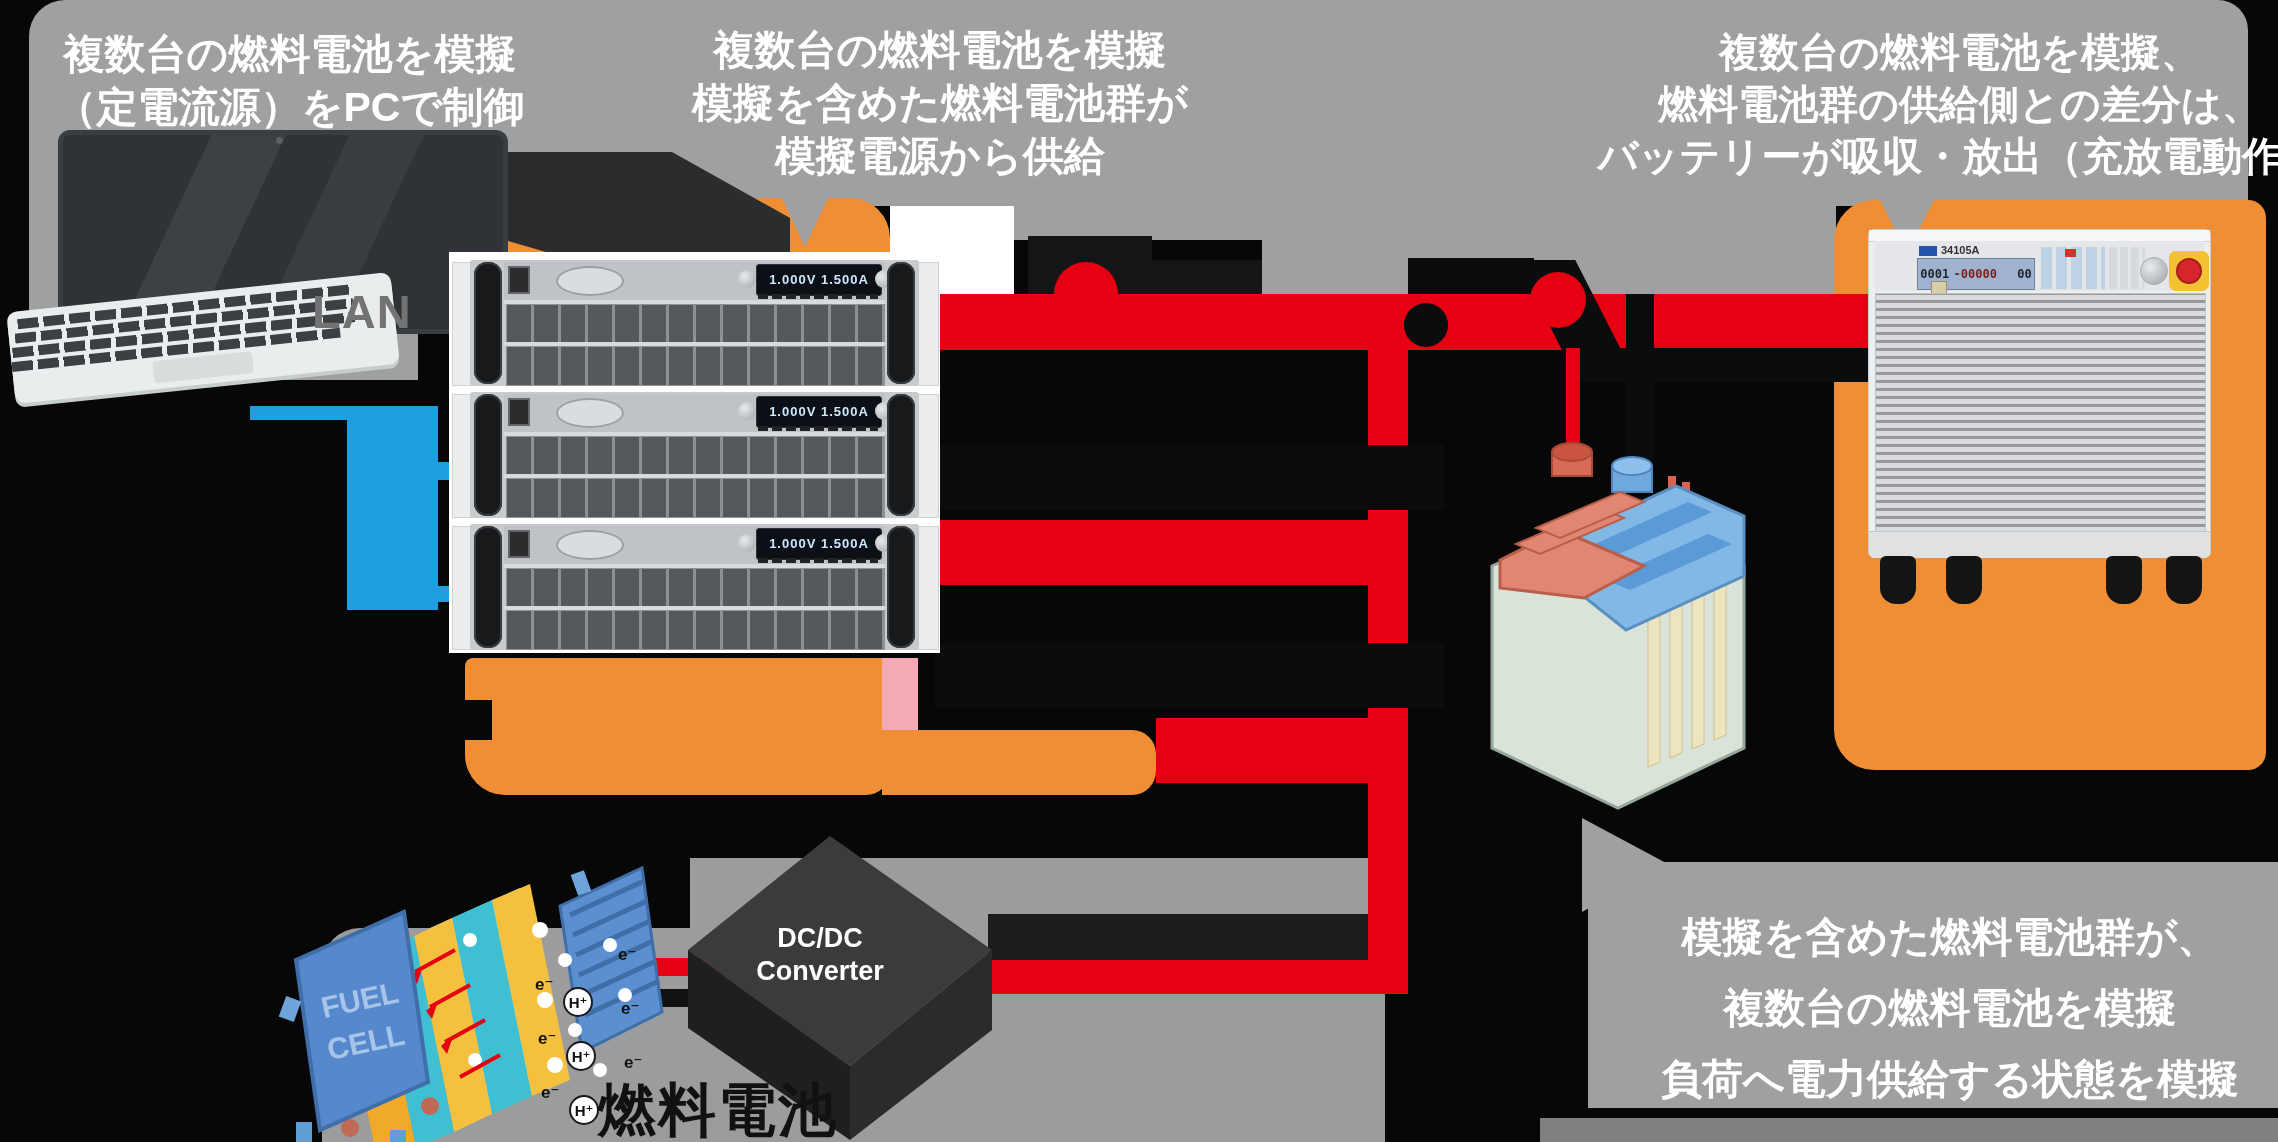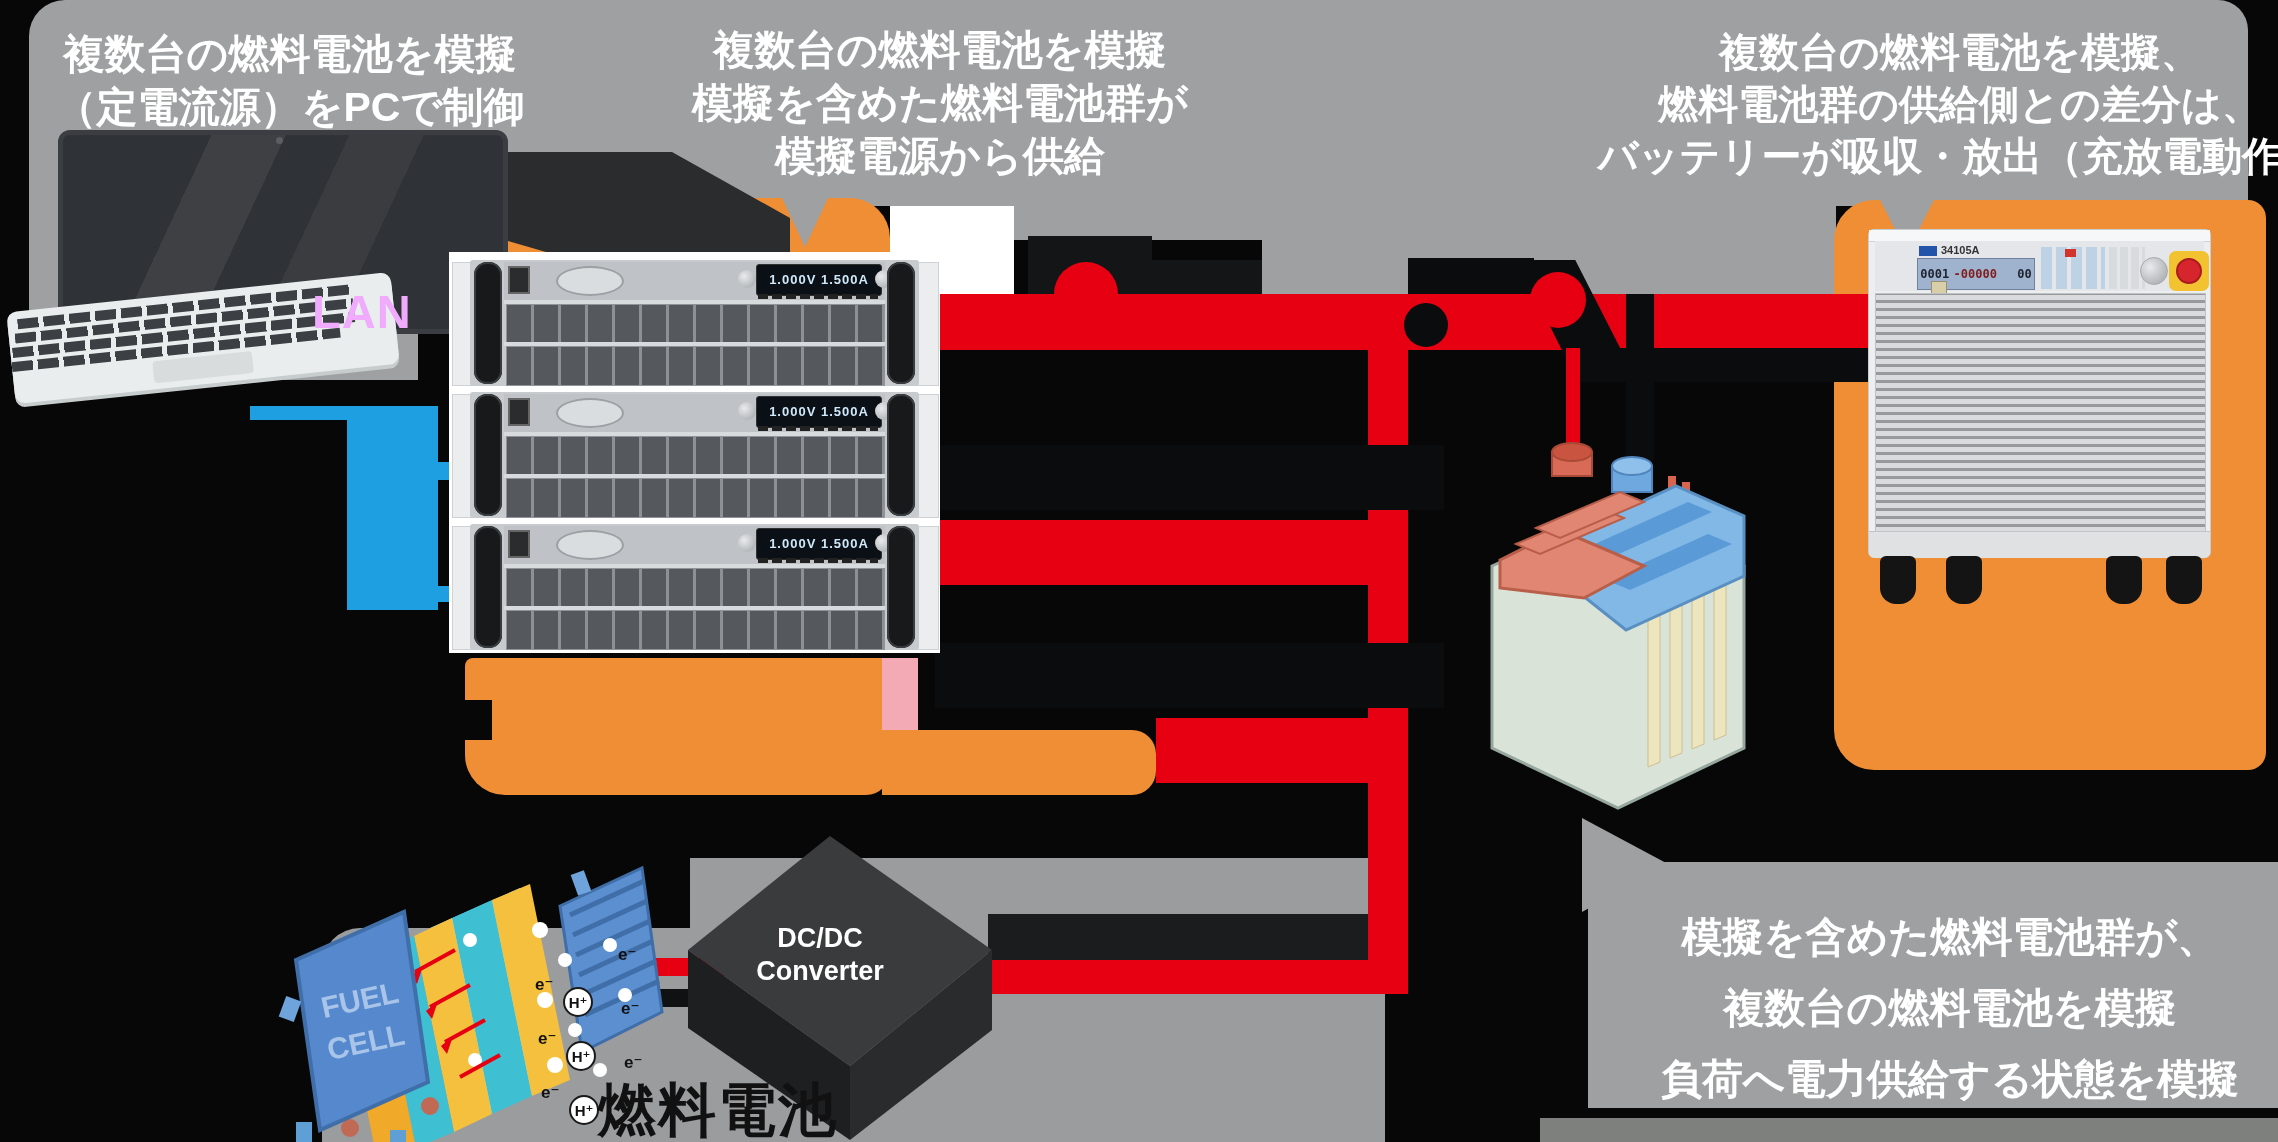--- a/index.html
+++ b/index.html
@@ -60,21 +60,21 @@
               background-image:linear-gradient(115deg,transparent 28%,rgba(255,255,255,.07) 28%,rgba(255,255,255,.07) 42%,transparent 42%,transparent 54%,rgba(255,255,255,.05) 54%,rgba(255,255,255,.05) 68%,transparent 68%);"></div>
   <div class="abs" style="left:276px;top:137px;width:7px;height:7px;border-radius:50%;background:#5A5E62;"></div>
   <div class="abs" style="left:10px;top:292px;width:386px;height:92px;background:#E9EDED;border-radius:10px;
               transform:rotate(-6deg);box-shadow:0 4px 0 #c7cccc;">
     <div class="abs key-row" style="left:10px;top:8px;width:336px;height:10px;"></div>
     <div class="abs key-row" style="left:6px;top:22px;width:340px;height:10px;"></div>
     <div class="abs key-row" style="left:2px;top:36px;width:344px;height:10px;"></div>
     <div class="abs key-row" style="left:0px;top:50px;width:330px;height:10px;"></div>
     <div class="abs" style="left:140px;top:64px;width:100px;height:22px;background:#D8DCDC;border-radius:4px;"></div>
   </div>
-  <div class="abs" style="left:312px;top:284px;font-size:47px;font-weight:800;color:#f0abfc;letter-spacing:1px;">LAN</div>
+  <div class="abs" style="left:312px;top:284px;font-size:47px;font-weight:800;color:#737373;letter-spacing:1px;">LAN</div>
 
   <div class="abs wire-red" style="left:935px;top:520px;width:473px;height:65px;"></div>
   <div class="abs wire-red" style="left:1156px;top:718px;width:252px;height:65px;"></div>
   <div class="abs wire-red" style="left:1368px;top:294px;width:40px;height:699px;"></div>
   <div class="abs wire-blk" style="left:935px;top:445px;width:509px;height:65px;"></div>
   <div class="abs wire-blk" style="left:935px;top:643px;width:509px;height:65px;"></div>
   <div class="abs" style="left:988px;top:914px;width:380px;height:46px;background:#1B1C1E;"></div>
   <div class="abs wire-red" style="left:988px;top:960px;width:420px;height:34px;"></div>
   <div class="abs wire-red" style="left:628px;top:958px;width:114px;height:18px;"></div>
   <div class="abs" style="left:628px;top:989px;width:114px;height:18px;background:#101112;"></div>

